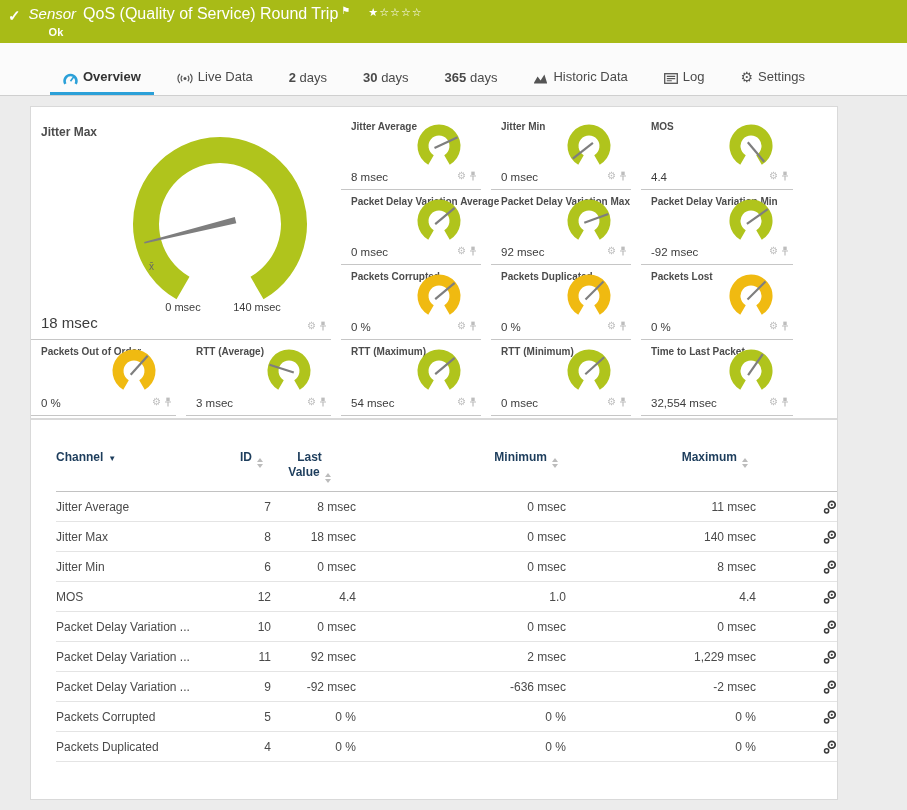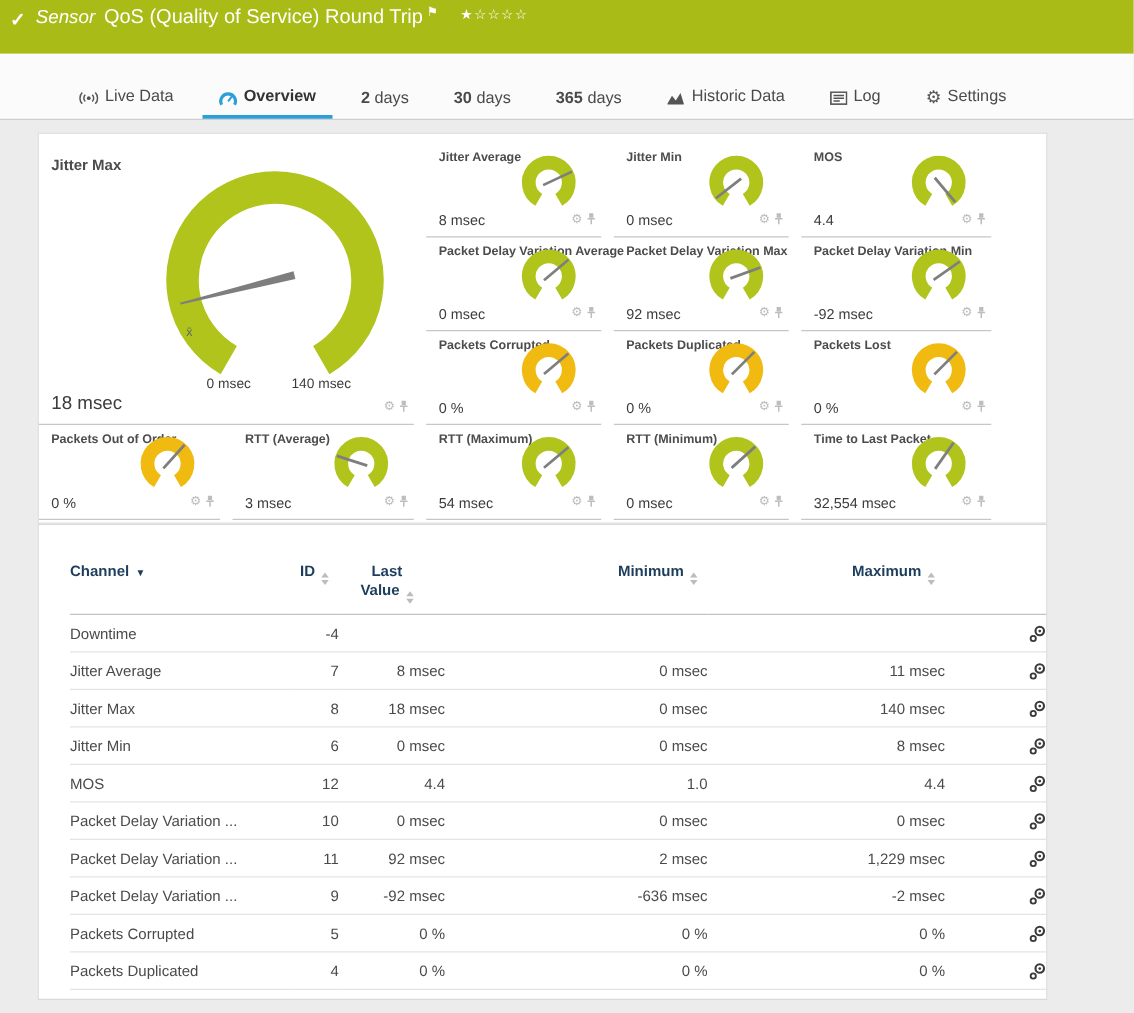--- a/index.html
+++ b/index.html
@@ -65,32 +65,33 @@
 
 <header class="topbar">
   <span class="chk">✓</span>
   <div class="titleblock">
     <div class="line1">
       <span class="kind">Sensor</span>
       <span class="stitle">QoS (Quality of Service) Round Trip</span>
       <span class="flag">⚑</span>
       <span class="stars"><span>★</span><span>☆☆☆☆</span></span>
     </div>
+    <div class="status">Ok</div>
   </div>
 </header>
 
 <nav class="tabs">
+    <div class="tab active"><span class="ticon"><svg width="15" height="13" viewBox="0 0 14 12">
+          <path d="M2.2 11 A5.5 5.5 0 1 1 11.8 11" fill="none" stroke="#2ba0d8" stroke-width="2.4"></path>
+          <line x1="7" y1="8.5" x2="10.2" y2="4.2" stroke="#2ba0d8" stroke-width="1.5"></line>
+        </svg></span><span class="tlabel">Overview</span></div>
     <div class="tab"><span class="ticon"><svg width="16" height="11" viewBox="0 0 16 11">
           <circle cx="8" cy="5.5" r="1.5" fill="#555"></circle>
           <path d="M5.2 2.8a3.8 3.8 0 0 0 0 5.4M10.8 2.8a3.8 3.8 0 0 1 0 5.4M2.8 1a6.4 6.4 0 0 0 0 9M13.2 1a6.4 6.4 0 0 1 0 9" fill="none" stroke="#555" stroke-width="1.2"></path>
         </svg></span><span class="tlabel">Live Data</span></div>
-    <div class="tab active"><span class="ticon"><svg width="15" height="13" viewBox="0 0 14 12">
-          <path d="M2.2 11 A5.5 5.5 0 1 1 11.8 11" fill="none" stroke="#2ba0d8" stroke-width="2.4"></path>
-          <line x1="7" y1="8.5" x2="10.2" y2="4.2" stroke="#2ba0d8" stroke-width="1.5"></line>
-        </svg></span><span class="tlabel">Overview</span></div>
     <div class="tab"><b class="tnum">2 </b><span class="tlabel">days</span></div>
     <div class="tab"><b class="tnum">30 </b><span class="tlabel">days</span></div>
     <div class="tab"><b class="tnum">365 </b><span class="tlabel">days</span></div>
     <div class="tab"><span class="ticon"><svg width="15" height="11" viewBox="0 0 15 11">
           <path d="M1 10.5V9.8L4.6 3.6 7.6 7.4 11.4 1.4 14 9.8V10.5Z" fill="#555"></path>
         </svg></span><span class="tlabel">Historic Data</span></div>
     <div class="tab"><span class="ticon"><svg width="14" height="11" viewBox="0 0 14 11">
           <rect x="0.7" y="0.7" width="12.6" height="9.6" fill="none" stroke="#555" stroke-width="1.3"></rect>
           <path d="M2.8 3.4h8.4M2.8 5.6h8.4M2.8 7.8h5" stroke="#555" stroke-width="1.1" fill="none"></path>
         </svg></span><span class="tlabel">Log</span></div>
@@ -357,32 +358,20 @@
               </span></th>
             <th class="ar hpad"><span>Maximum</span><span class="updn">
                 <i class="u"></i>
                 <i class="d"></i>
               </span></th>
             <th class="ac"></th>
           </tr>
         </thead>
       <tbody id="tbody">
           <tr>
-            <td class="al">Downtime</td>
-            <td class="ar">-4</td>
-            <td class="ar"></td>
-            <td class="ar"></td>
-            <td class="ar"></td>
-            <td class="editcell"><svg width="14" height="14" viewBox="0 0 14 14">
-                <circle cx="8.8" cy="4.8" r="3.4" fill="none" stroke="#3a3a3a" stroke-width="1.7"></circle>
-                <circle cx="8.8" cy="4.8" r="1.1" fill="#3a3a3a"></circle>
-                <circle cx="3.6" cy="10.8" r="2.1" fill="none" stroke="#3a3a3a" stroke-width="1.5"></circle>
-              </svg></td>
-          </tr>
-          <tr>
             <td class="al">Jitter Average</td>
             <td class="ar">7</td>
             <td class="ar">8 msec</td>
             <td class="ar">0 msec</td>
             <td class="ar">11 msec</td>
             <td class="editcell"><svg width="14" height="14" viewBox="0 0 14 14">
                 <circle cx="8.8" cy="4.8" r="3.4" fill="none" stroke="#3a3a3a" stroke-width="1.7"></circle>
                 <circle cx="8.8" cy="4.8" r="1.1" fill="#3a3a3a"></circle>
                 <circle cx="3.6" cy="10.8" r="2.1" fill="none" stroke="#3a3a3a" stroke-width="1.5"></circle>
               </svg></td>

